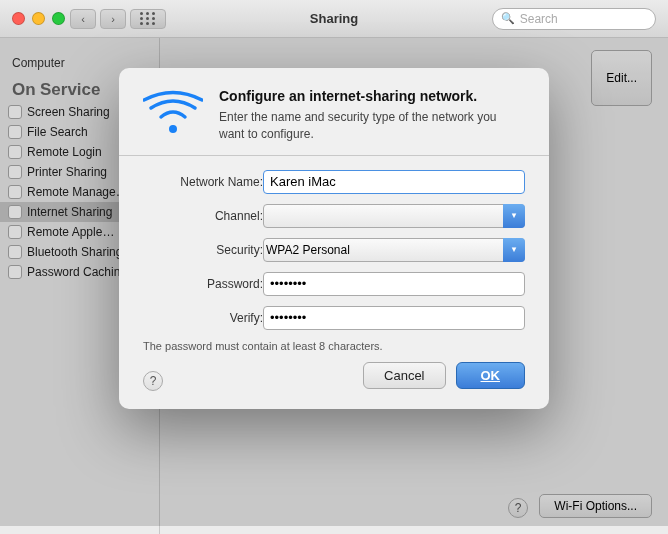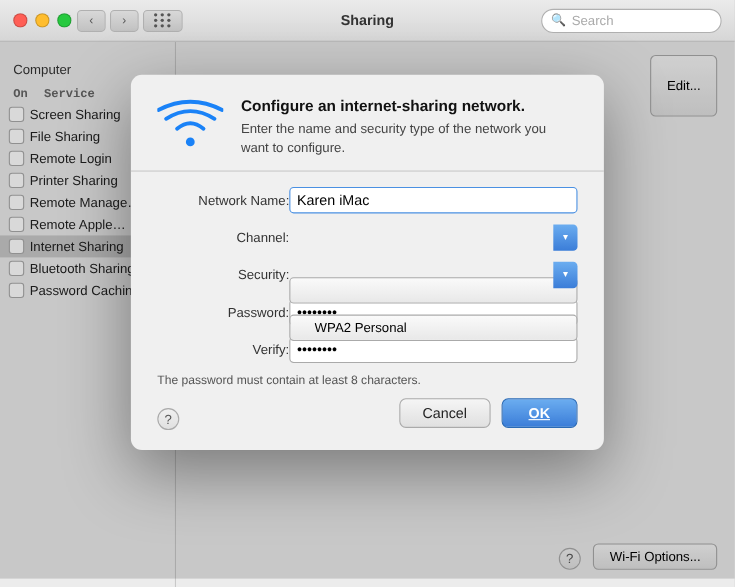--- a/index.html
+++ b/index.html
@@ -147,24 +147,23 @@
     }
 
     .computer-label {
       font-size: 12px;
       color: #333;
     }
 
     .service-list-header {
       display: flex;
       padding: 2px 12px;
-      font-size: 11px;
+      font-size: 17px;
       color: #666;
       font-weight: 600;
-      font-family: Liberation Mono, monospace;
     }
 
     .service-list-header .on-col { width: 28px; }
 
     .service-table {
       width: 100%;
     }
 
     .service-row {
       display: flex;
@@ -357,26 +356,25 @@
       flex: 1;
       height: 24px;
       position: relative;
     }
 
     .form-select {
       width: 100%;
       height: 24px;
       border: 1px solid #aaa;
       border-radius: 4px;
-      padding: 0 24px 0 22px;
+      padding: 0 24px 0 2px;
       font-size: 12px;
       background: linear-gradient(to bottom, #fafafa, #e8e8e8);
       appearance: none;
       cursor: pointer;
-      margin-top: 48px;
     }
 
     .select-arrow {
       position: absolute;
       right: 0;
       top: 0;
       width: 22px;
       height: 24px;
       background: linear-gradient(to bottom, #6badf0, #3b7dd8);
       border-radius: 0 4px 4px 0;
@@ -489,41 +487,41 @@
       <span class="on-col">On</span>
       <span>Service</span>
     </div>
     <div class="service-table">
       <div class="service-row">
         <div class="service-checkbox"></div>
         <span class="service-name">Screen Sharing</span>
       </div>
       <div class="service-row">
         <div class="service-checkbox"></div>
-        <span class="service-name">File Sharing</span>
+        <span class="service-name">File Search</span>
       </div>
       <div class="service-row">
         <div class="service-checkbox"></div>
         <span class="service-name">Remote Login</span>
       </div>
       <div class="service-row">
         <div class="service-checkbox"></div>
         <span class="service-name">Printer Sharing</span>
       </div>
       <div class="service-row">
         <div class="service-checkbox"></div>
         <span class="service-name">Remote Manage…</span>
       </div>
+      <div class="service-row highlighted">
+        <div class="service-checkbox"></div>
+        <span class="service-name">Internet Sharing</span>
+      </div>
       <div class="service-row">
         <div class="service-checkbox"></div>
         <span class="service-name">Remote Apple…</span>
-      </div>
-      <div class="service-row highlighted">
-        <div class="service-checkbox"></div>
-        <span class="service-name">Internet Sharing</span>
       </div>
       <div class="service-row">
         <div class="service-checkbox"></div>
         <span class="service-name">Bluetooth Sharing</span>
       </div>
       <div class="service-row">
         <div class="service-checkbox"></div>
         <span class="service-name">Password Caching</span>
       </div>
     </div>

